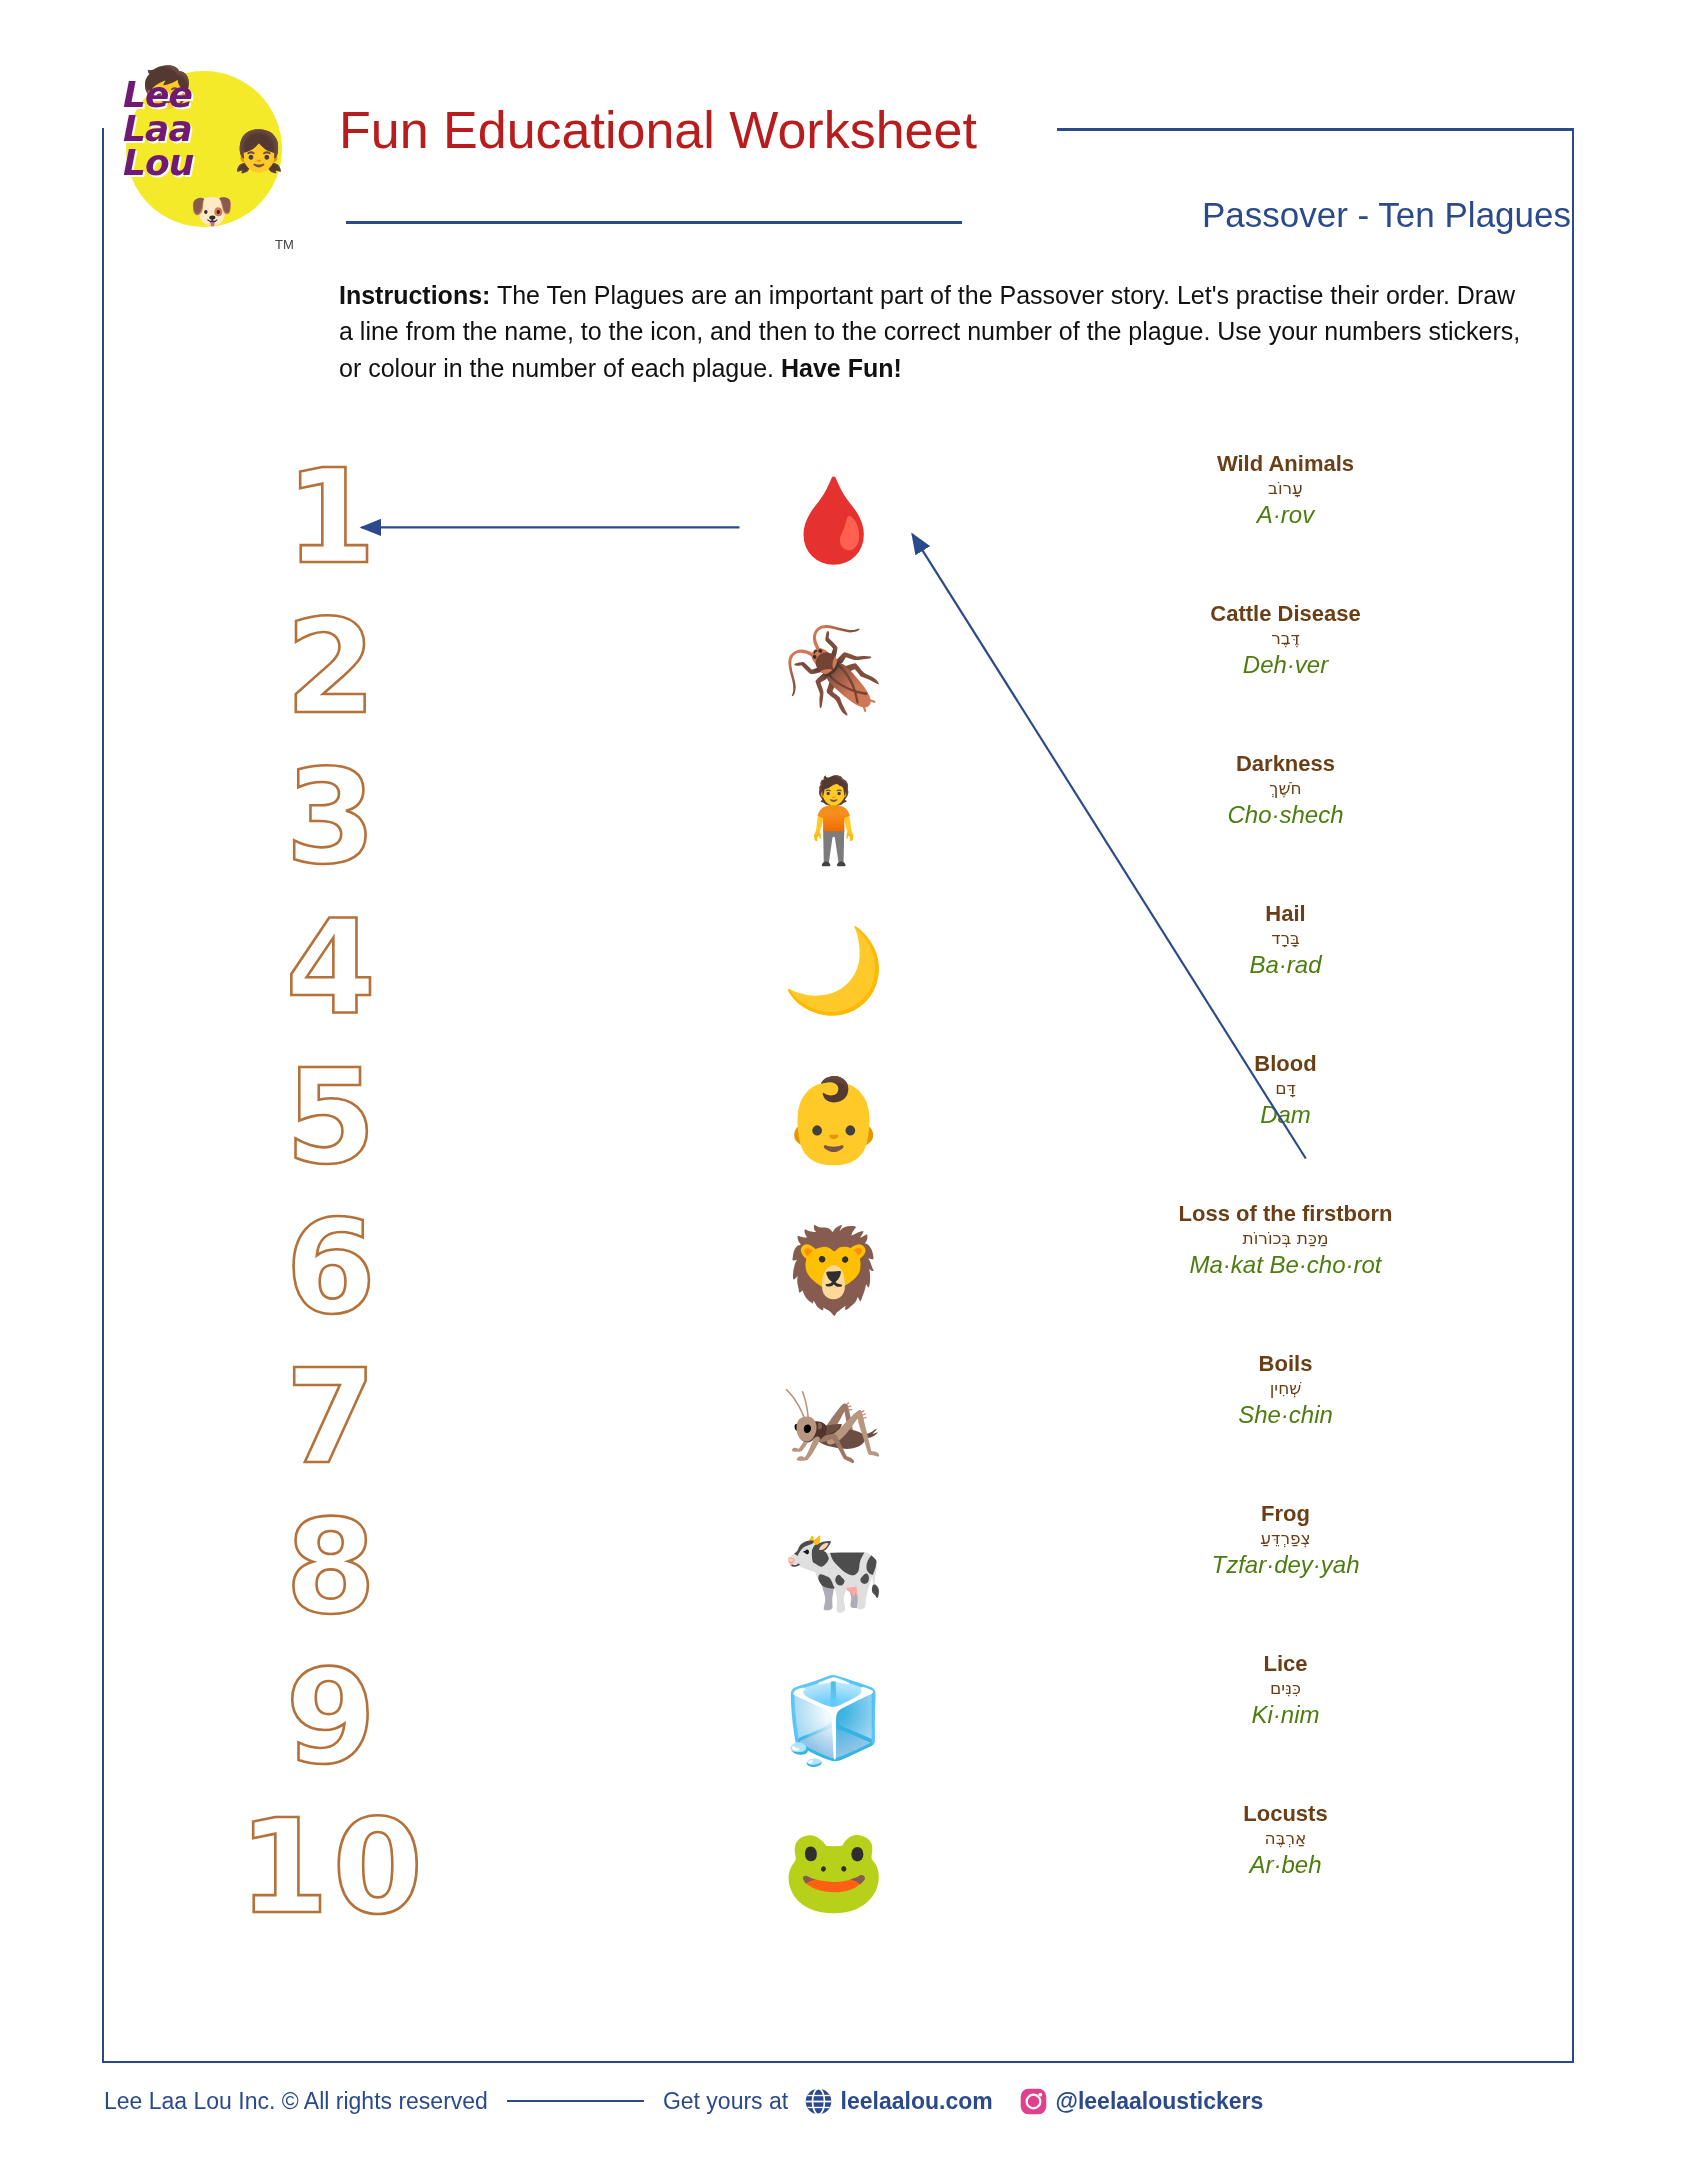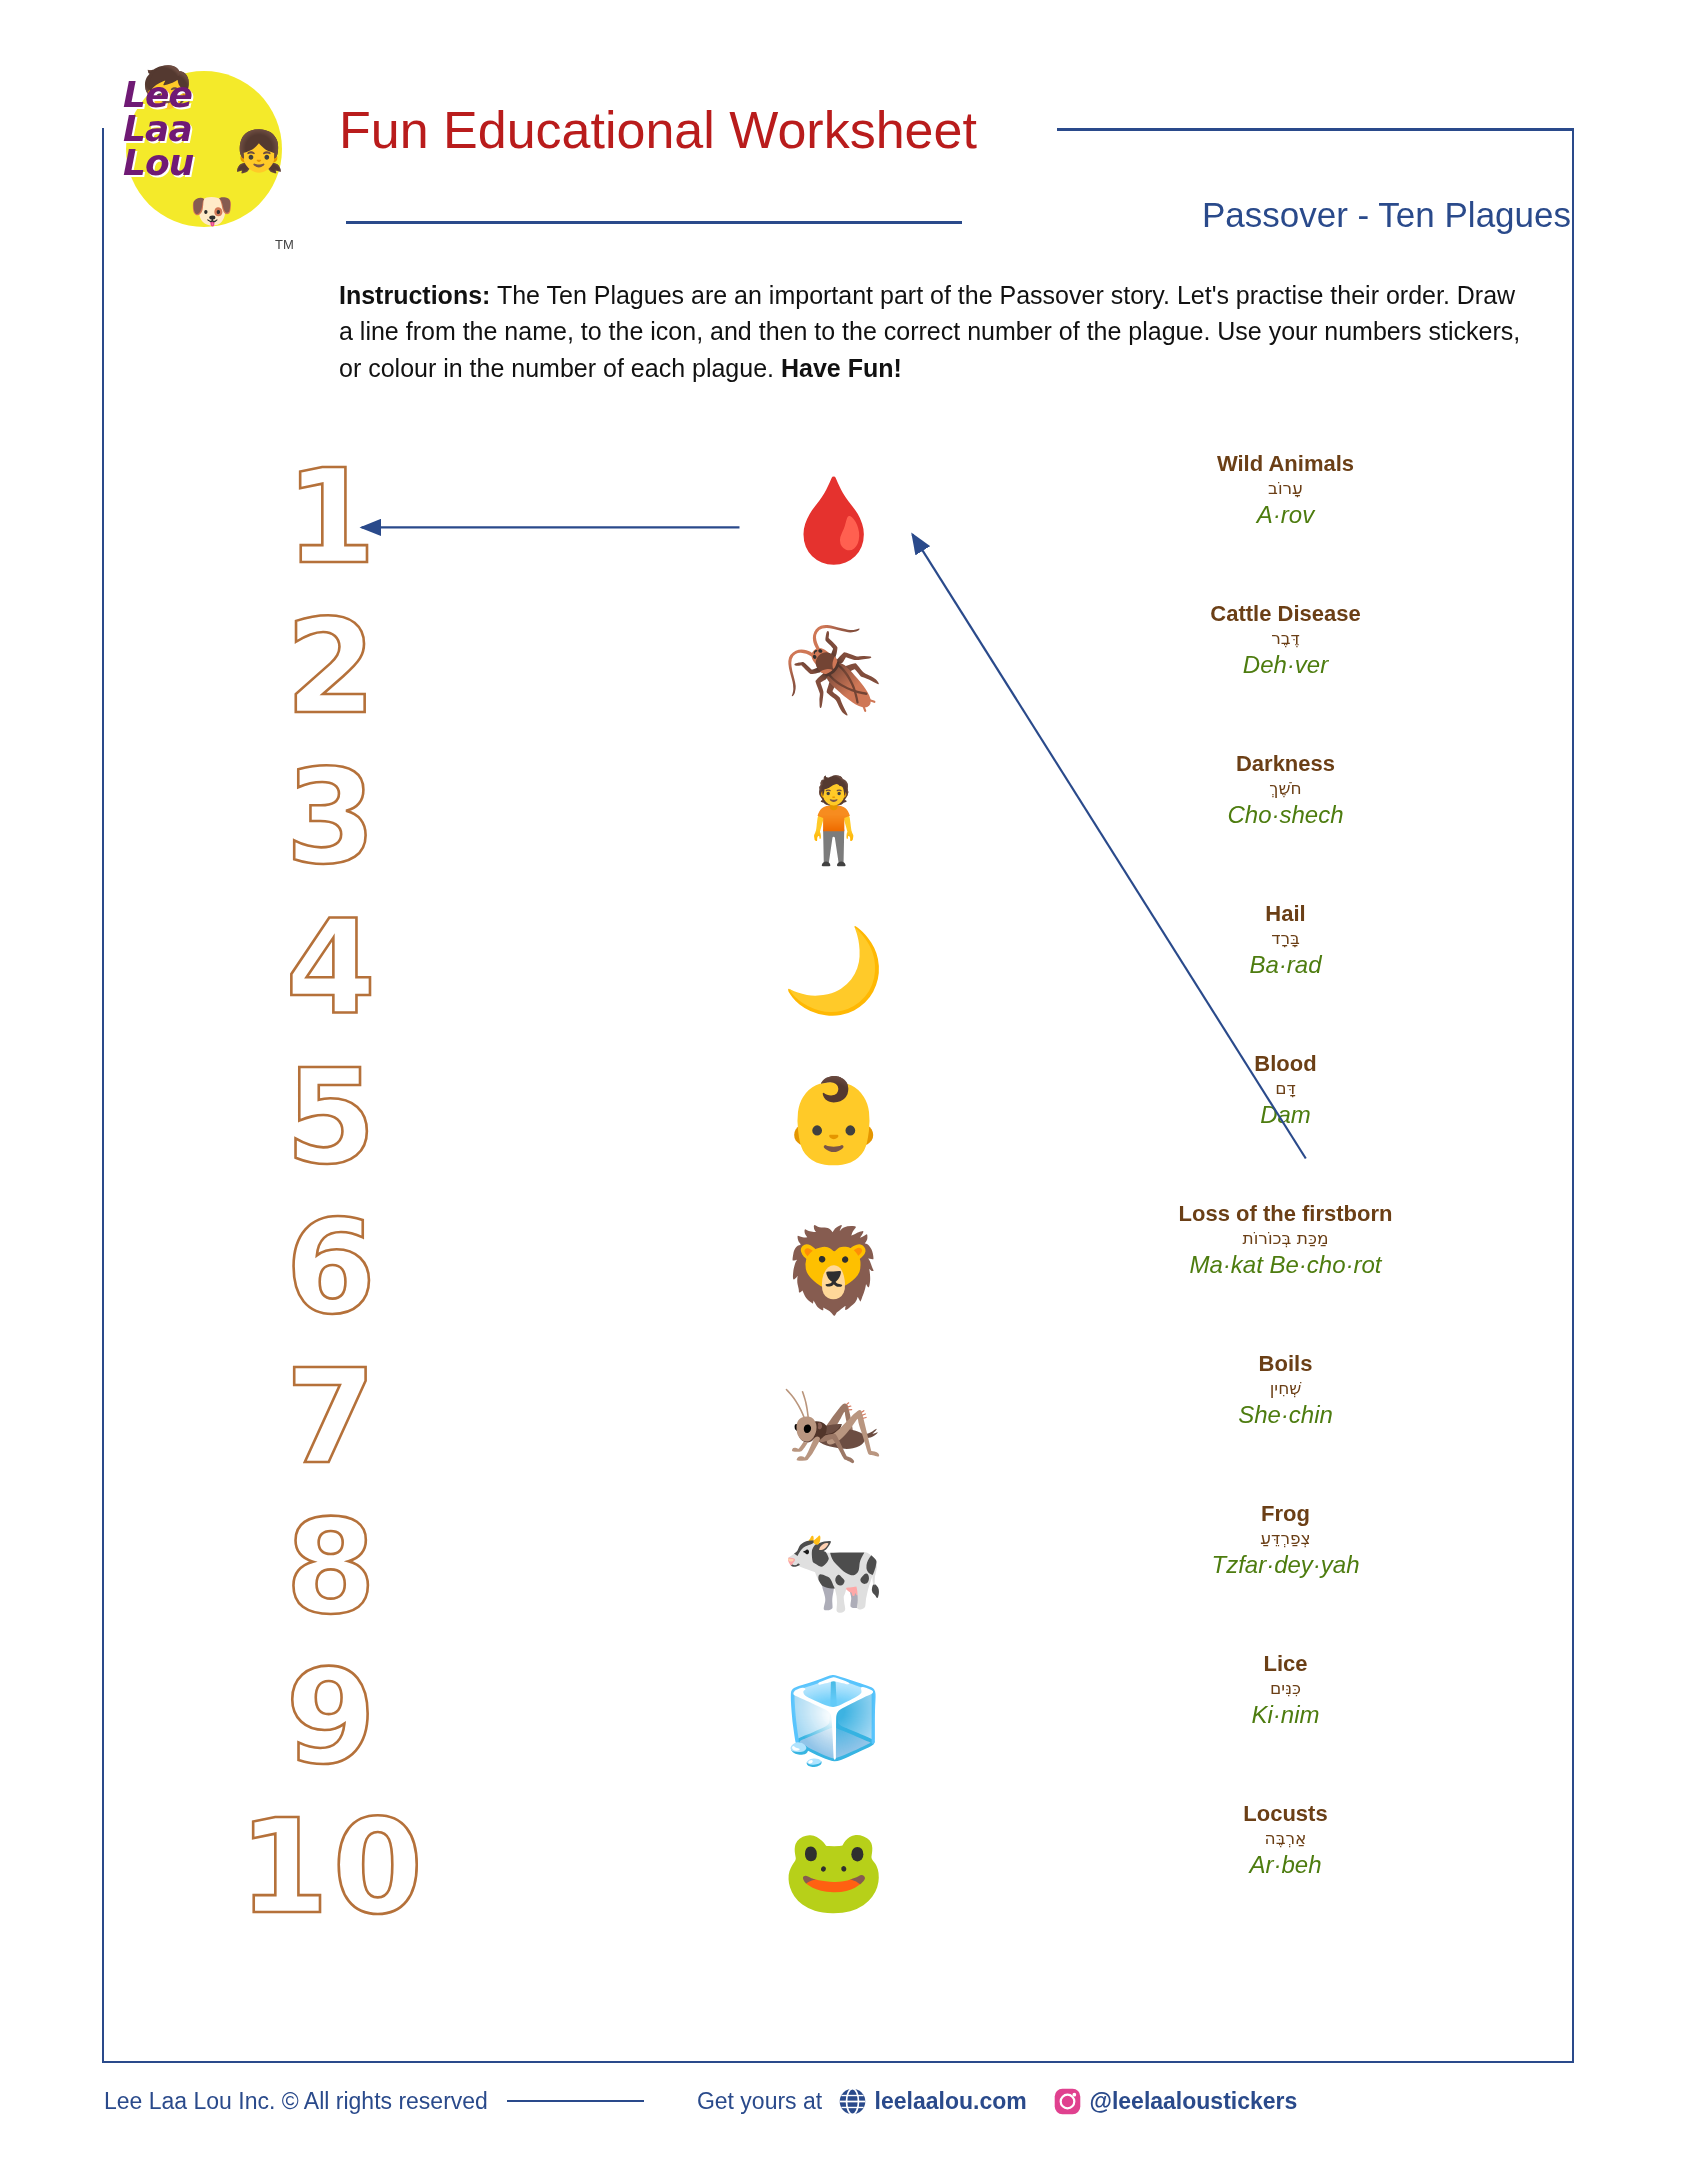--- a/index.html
+++ b/index.html
@@ -222,21 +222,21 @@
     font-size: 23px;
   }
   .footer-left { white-space: nowrap; }
   .footer-rule {
     flex: 0 0 auto;
     width: 137px;
     height: 2.6px;
     background: #2a4a8b;
     margin: 0 19px;
   }
-  .footer-getyours { white-space: nowrap; margin-right: 15.6px; margin-left: 34px; }
+  .footer-getyours { white-space: nowrap; margin-right: 15.6px; }
   .icon-globe, .icon-ig {
     display: inline-block;
     width: 29px;
     height: 29px;
     vertical-align: -6px;
     margin-right: 7.8px;
   }
   .footer-site { font-weight: bold; white-space: nowrap; margin-right: 26px; }
   .footer-handle { font-weight: bold; white-space: nowrap; }
   .footer-spacer { flex: 1 1 auto; }

